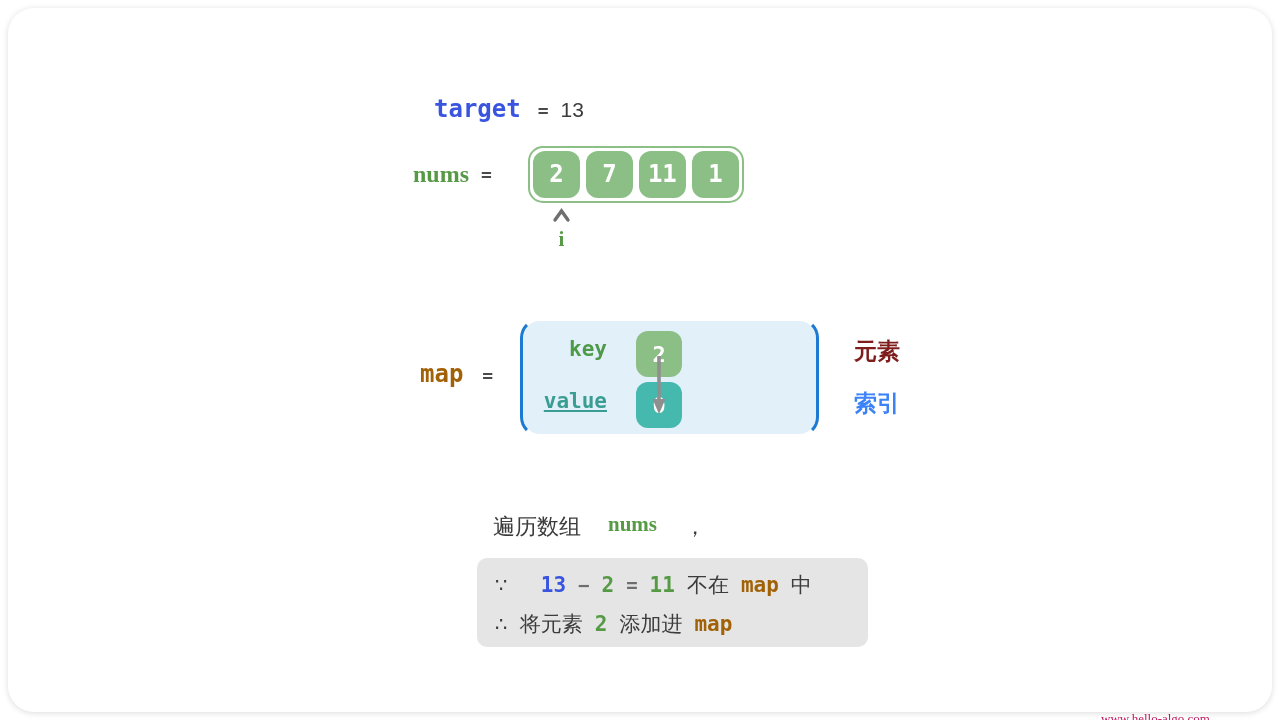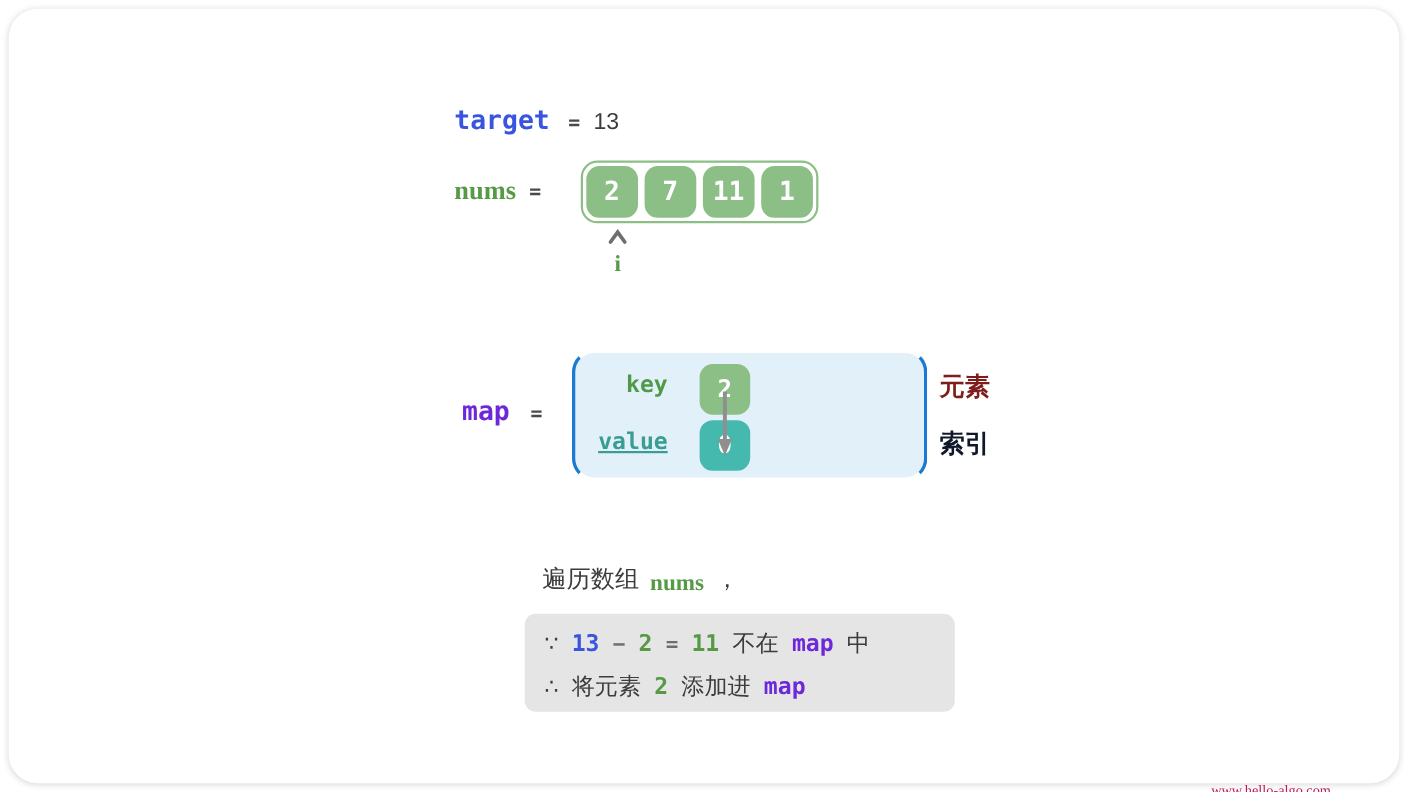--- a/index.html
+++ b/index.html
@@ -9,22 +9,22 @@
   .card {
     position: absolute; left: 8px; top: 8px; right: 8px; bottom: 8px;
     background: #ffffff; border-radius: 26px;
     box-shadow: 0 1px 6px rgba(0,0,0,0.14);
   }
   .stage { position: absolute; left: 0; top: 0; width: 1280px; height: 720px; }
 
   .mono  { font-family: "DejaVu Sans Mono", "Liberation Mono", monospace; }
   .bold  { font-weight: 700; }
 
-  .royal { color: #3954df; }
-  .azure { color: #6d28d9; }
+  .royal { color: #3954df; margin-left: 21px; }
+  .azure { color: #a16207; }
   .green { color: #569a46; font-family: Liberation Serif, serif; }
   .teal  { color: #3a9d92; }
 
   .eq {
     font-family: "DejaVu Sans Mono", "Liberation Mono", monospace;
     font-weight: 700; font-size: 18px; color: #4a4a4a;
   }
 
   
   .target-line { position: absolute; left: 413px; top: 95px; display: flex; align-items: baseline; }
@@ -53,39 +53,39 @@
   
   .caret-wrap { position: absolute; left: 552px; top: 208px; width: 19px; height: 15px; }
   .i-label { position: absolute; left: 548px; top: 227px; width: 27px; text-align: center; font-size: 21px; }
 
   
   .map-label { position: absolute; left: 420px; top: 360px; display: flex; align-items: baseline; }
   .map-label .var { font-size: 24px; }
   .map-label .eq { margin-left: 19px; }
 
   .map-box {
-    position: absolute; left: 520px; top: 318px; width: 323px; height: 119px;
+    position: absolute; left: 520px; top: 318px; width: 299px; height: 119px;
     background: #e2f0fa; background-clip: padding-box;
     border: 3px solid transparent; border-left-color: #1d7ad2; border-right-color: #1d7ad2;
     border-radius: 20px;
   }
   .map-box .klabel { position: absolute; left: 0; top: 16px; width: 84px; text-align: right; font-size: 21px; }
   .map-box .vlabel { position: absolute; left: 0; top: 68px; width: 84px; text-align: right; font-size: 21px; text-decoration: underline; }
   .map-box .mcell { position: absolute; left: 113px; width: 46px; height: 46px; }
   .map-box .mcell.key { top: 10px; }
   .map-box .mcell.value { top: 61px; }
   .map-box .mcell .cell { width: 46px; height: 46px; font-size: 22px; }
   .map-arrow { position: absolute; left: 127px; top: 33px; z-index: 3; }
 
   .side-label { position: absolute; font-size: 23px; font-weight: 700; }
   .side-label.el { left: 854px; top: 336px; color: #7f1d1d; }
-  .side-label.ix { left: 854px; top: 388px; color: #0f172a; }
+  .side-label.ix { left: 854px; top: 388px; color: #3b82f6; }
 
   
-  .caption { position: absolute; left: 493px; top: 512px; display: flex; align-items: flex-end; gap: 10px; }
+  .caption { position: absolute; left: 493px; top: 512px; display: flex; align-items: flex-start; gap: 27px; }
   .caption .cjk { font-size: 22px; color: #3c3c3c; font-weight: 500; }
   .caption .code { font-size: 21px; }
 
   
   .note-box {
     position: absolute; left: 477px; top: 558px; width: 391px; height: 89px;
     background: #e5e5e5; border-radius: 10px;
     padding: 13px 0 0 18px; display: flex; flex-direction: column; gap: 11px;
   }
   .note-line { display: flex; align-items: baseline; column-gap: 12px; font-size: 21px; }

